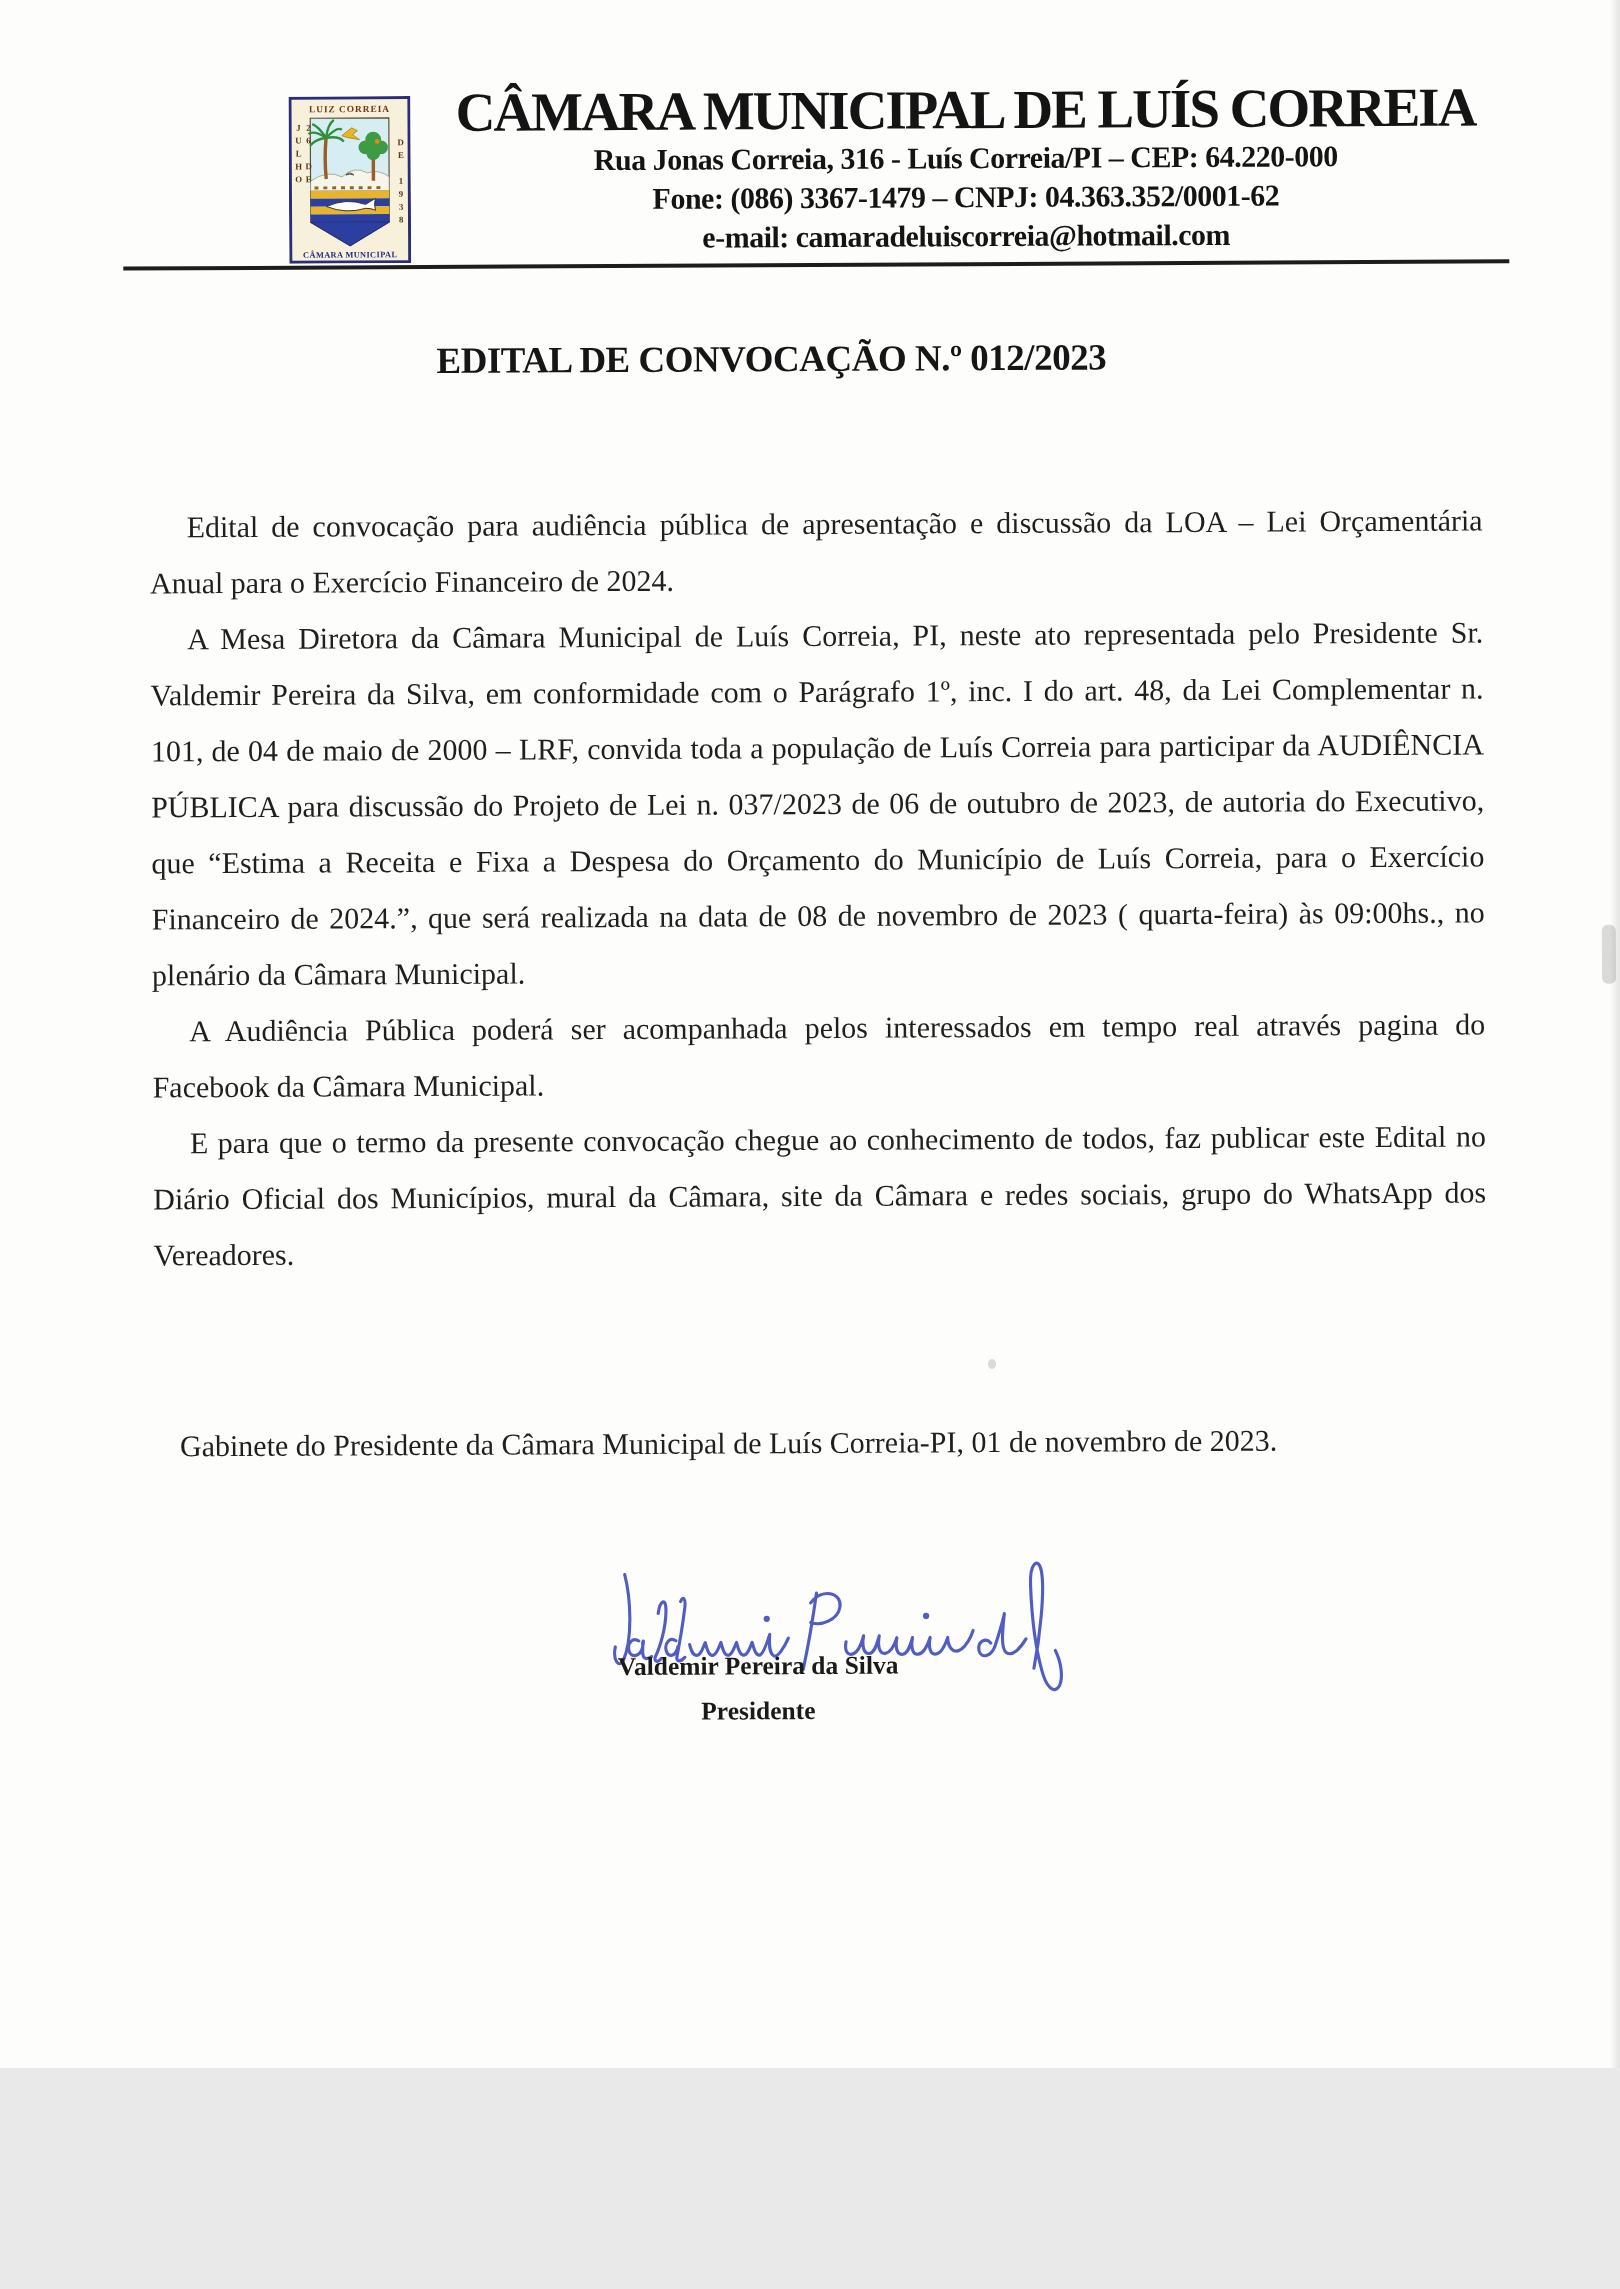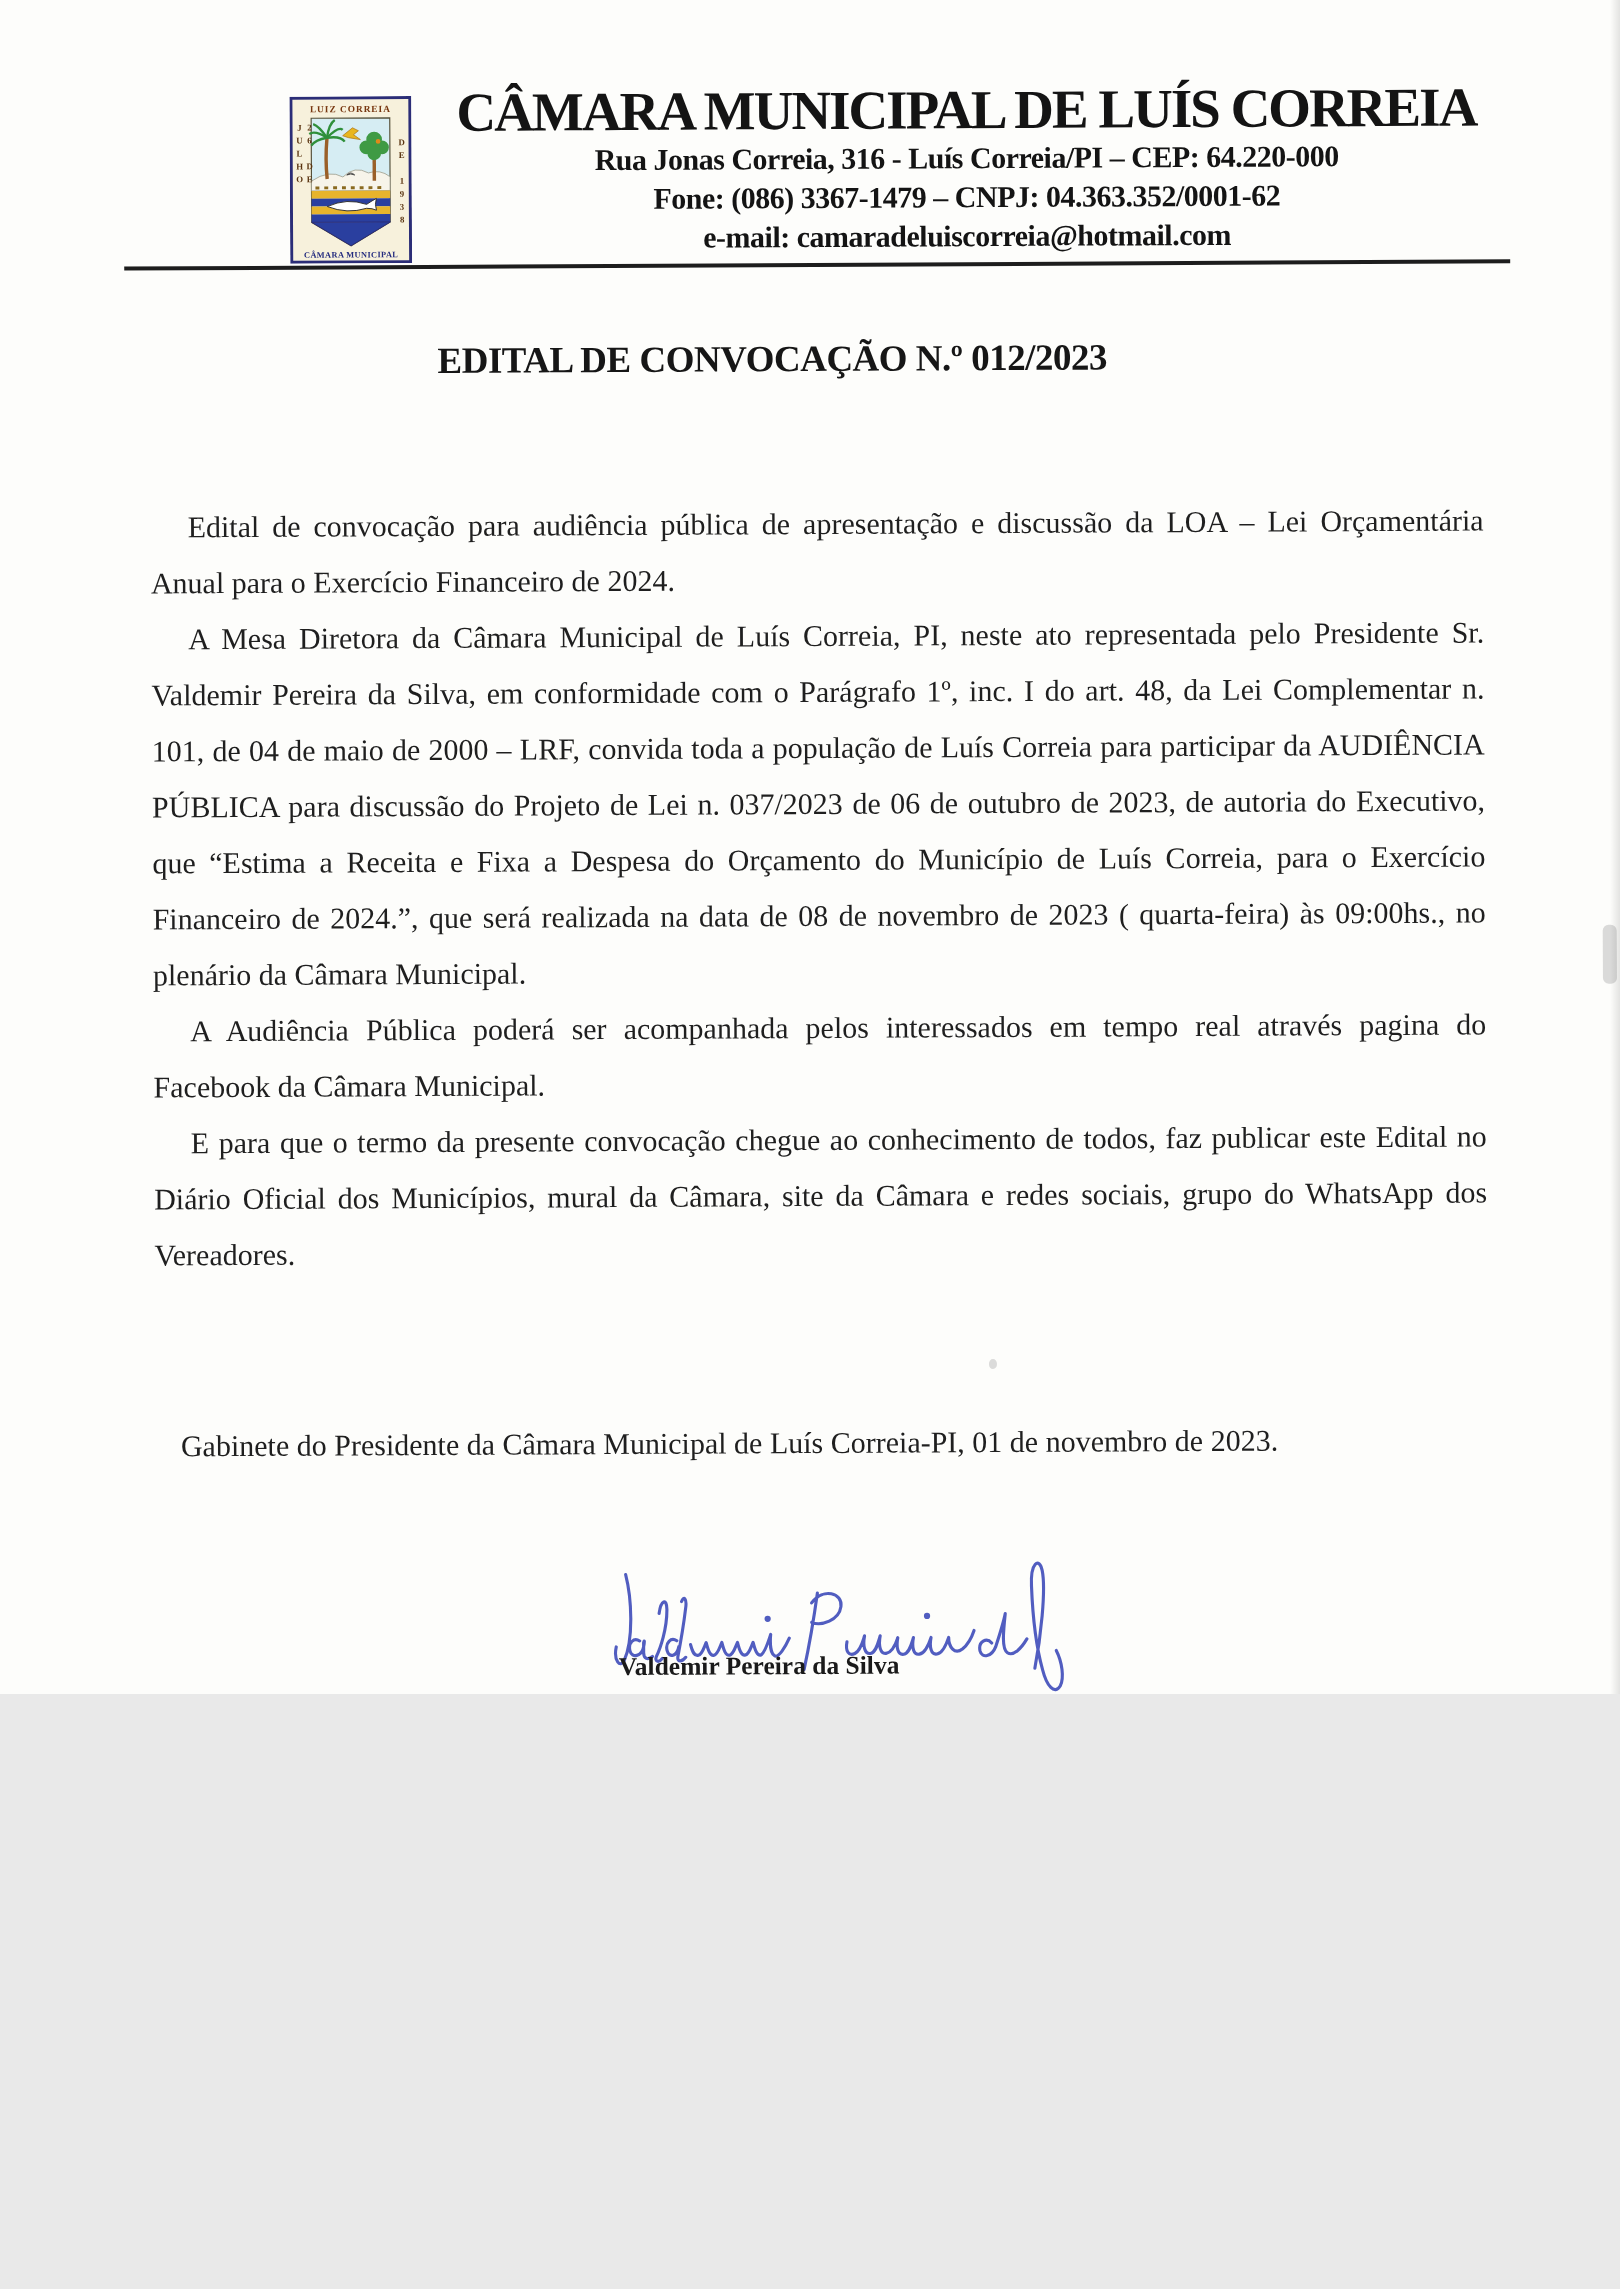--- a/index.html
+++ b/index.html
@@ -2,21 +2,21 @@
 <html><head>
 <meta charset="utf-8">
 <style>
   html,body{margin:0;padding:0;}
   body{
     width:1620px;height:2290px;
     background:#e9e9e9;
     font-family:"Liberation Serif","DejaVu Serif",serif;
   }
   .page{
-    position:relative;width:1620px;height:1694px;overflow:hidden;
+    position:relative;width:1620px;height:2068px;overflow:hidden;
     background:#fdfdfb;
     color:#1f1f1f;
   }
   .page::after{ 
     content:"";position:absolute;top:0;right:0;width:9.8px;height:100%;
     background:linear-gradient(to right,rgba(0,0,0,0),rgba(0,0,0,.10));
     pointer-events:none;
   }
   .tilt{position:absolute;inset:0;transform:rotate(-0.3deg);transform-origin:50% 47%;}
 

